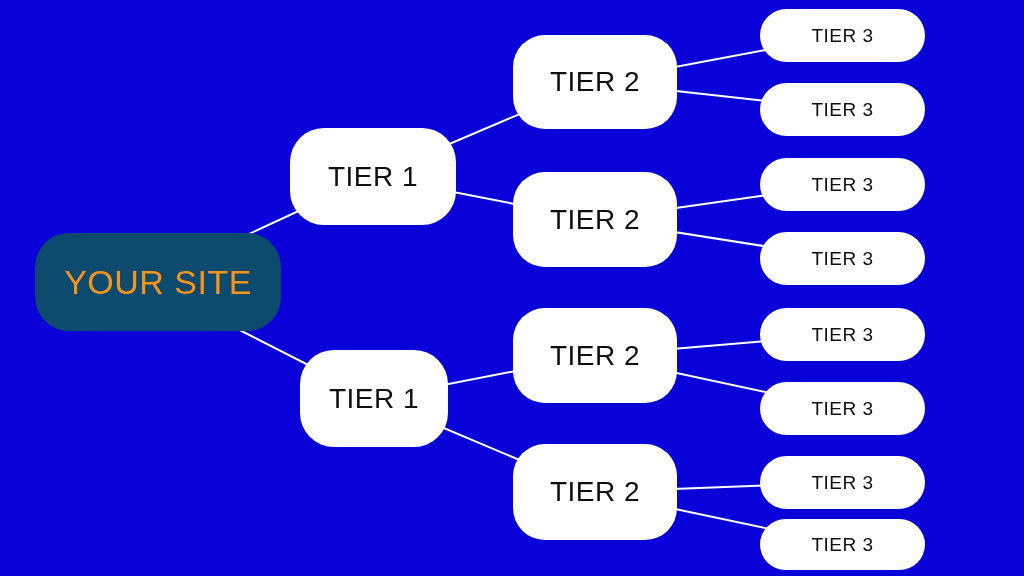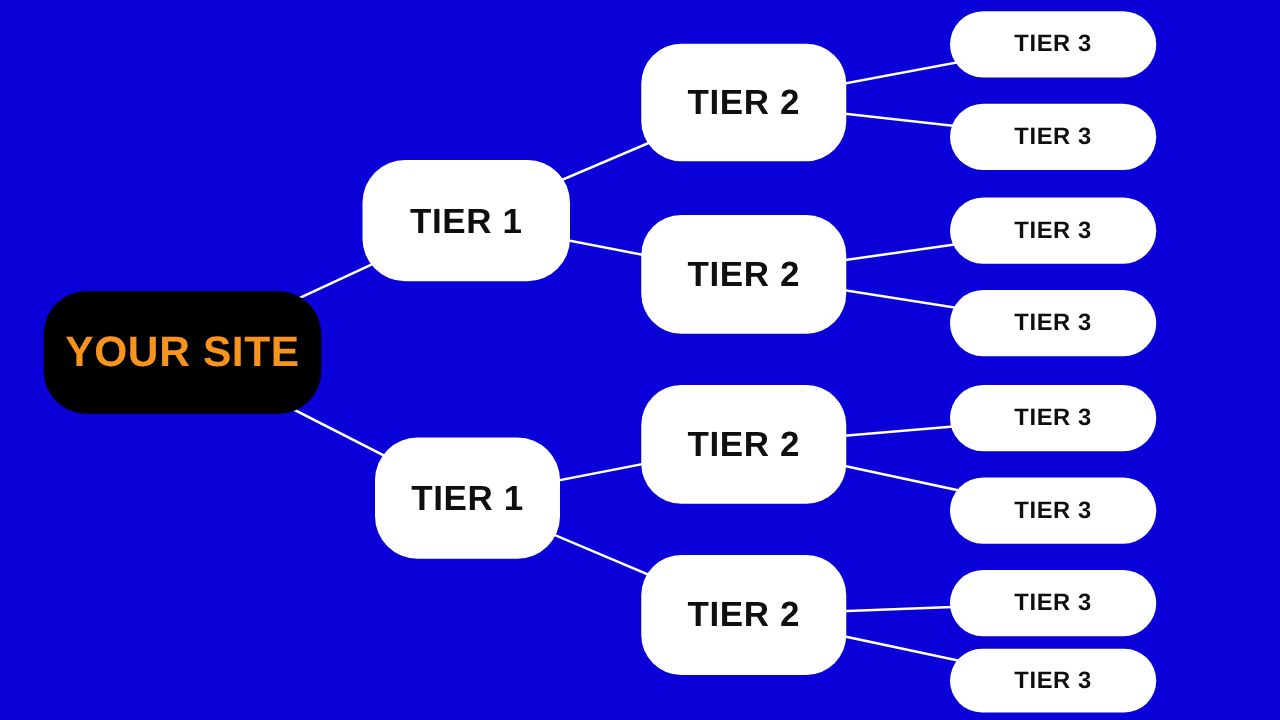--- a/index.html
+++ b/index.html
@@ -24,21 +24,21 @@
   }
   .node {
     position: absolute;
     background: #FFFFFF;
     display: flex;
     align-items: center;
     justify-content: center;
     box-sizing: border-box;
   }
   .node span {
-    font-weight: 700;
+    font-weight: 400;
     letter-spacing: 0.5px;
     white-space: nowrap;
     line-height: 1;
   }
 </style>
 </head>
 <body>
 
 <div id="canvas" style="background: rgb(10, 0, 216); width: 1024px; height: 576px;">
   <svg id="edge-layer" xmlns="http://www.w3.org/2000/svg" width="1024" height="576" viewBox="0 0 1024 576">
@@ -51,21 +51,21 @@
       <line x1="595" y1="82" x2="842.5" y2="35.5" stroke="#FFFFFF" stroke-width="2"></line>
       <line x1="595" y1="82" x2="842.5" y2="109.5" stroke="#FFFFFF" stroke-width="2"></line>
       <line x1="595" y1="219.5" x2="842.5" y2="184.5" stroke="#FFFFFF" stroke-width="2"></line>
       <line x1="595" y1="219.5" x2="842.5" y2="258.5" stroke="#FFFFFF" stroke-width="2"></line>
       <line x1="595" y1="355.5" x2="842.5" y2="334.5" stroke="#FFFFFF" stroke-width="2"></line>
       <line x1="595" y1="355.5" x2="842.5" y2="408.5" stroke="#FFFFFF" stroke-width="2"></line>
       <line x1="595" y1="492" x2="842.5" y2="482.5" stroke="#FFFFFF" stroke-width="2"></line>
       <line x1="595" y1="492" x2="842.5" y2="544.5" stroke="#FFFFFF" stroke-width="2"></line>
     </svg>
   <div id="node-layer">
-      <div class="node" style="left: 35px; top: 233px; width: 222px; height: 98px; border-radius: 34px; background: #000000;">
+      <div class="node" style="left: 35px; top: 233px; width: 246px; height: 98px; border-radius: 34px; background: #0c4a6e;">
         <span style="font-size: 34px; color: rgb(248, 148, 28);">YOUR SITE</span>
       </div>
       <div class="node" style="left: 290px; top: 128px; width: 166px; height: 97px; border-radius: 34px; background: rgb(255, 255, 255);">
         <span style="font-size: 28px; color: rgb(15, 15, 15);">TIER 1</span>
       </div>
       <div class="node" style="left: 300px; top: 350px; width: 148px; height: 97px; border-radius: 34px; background: rgb(255, 255, 255);">
         <span style="font-size: 28px; color: rgb(15, 15, 15);">TIER 1</span>
       </div>
       <div class="node" style="left: 513px; top: 35px; width: 164px; height: 94px; border-radius: 32px; background: rgb(255, 255, 255);">
         <span style="font-size: 28px; color: rgb(15, 15, 15);">TIER 2</span>

